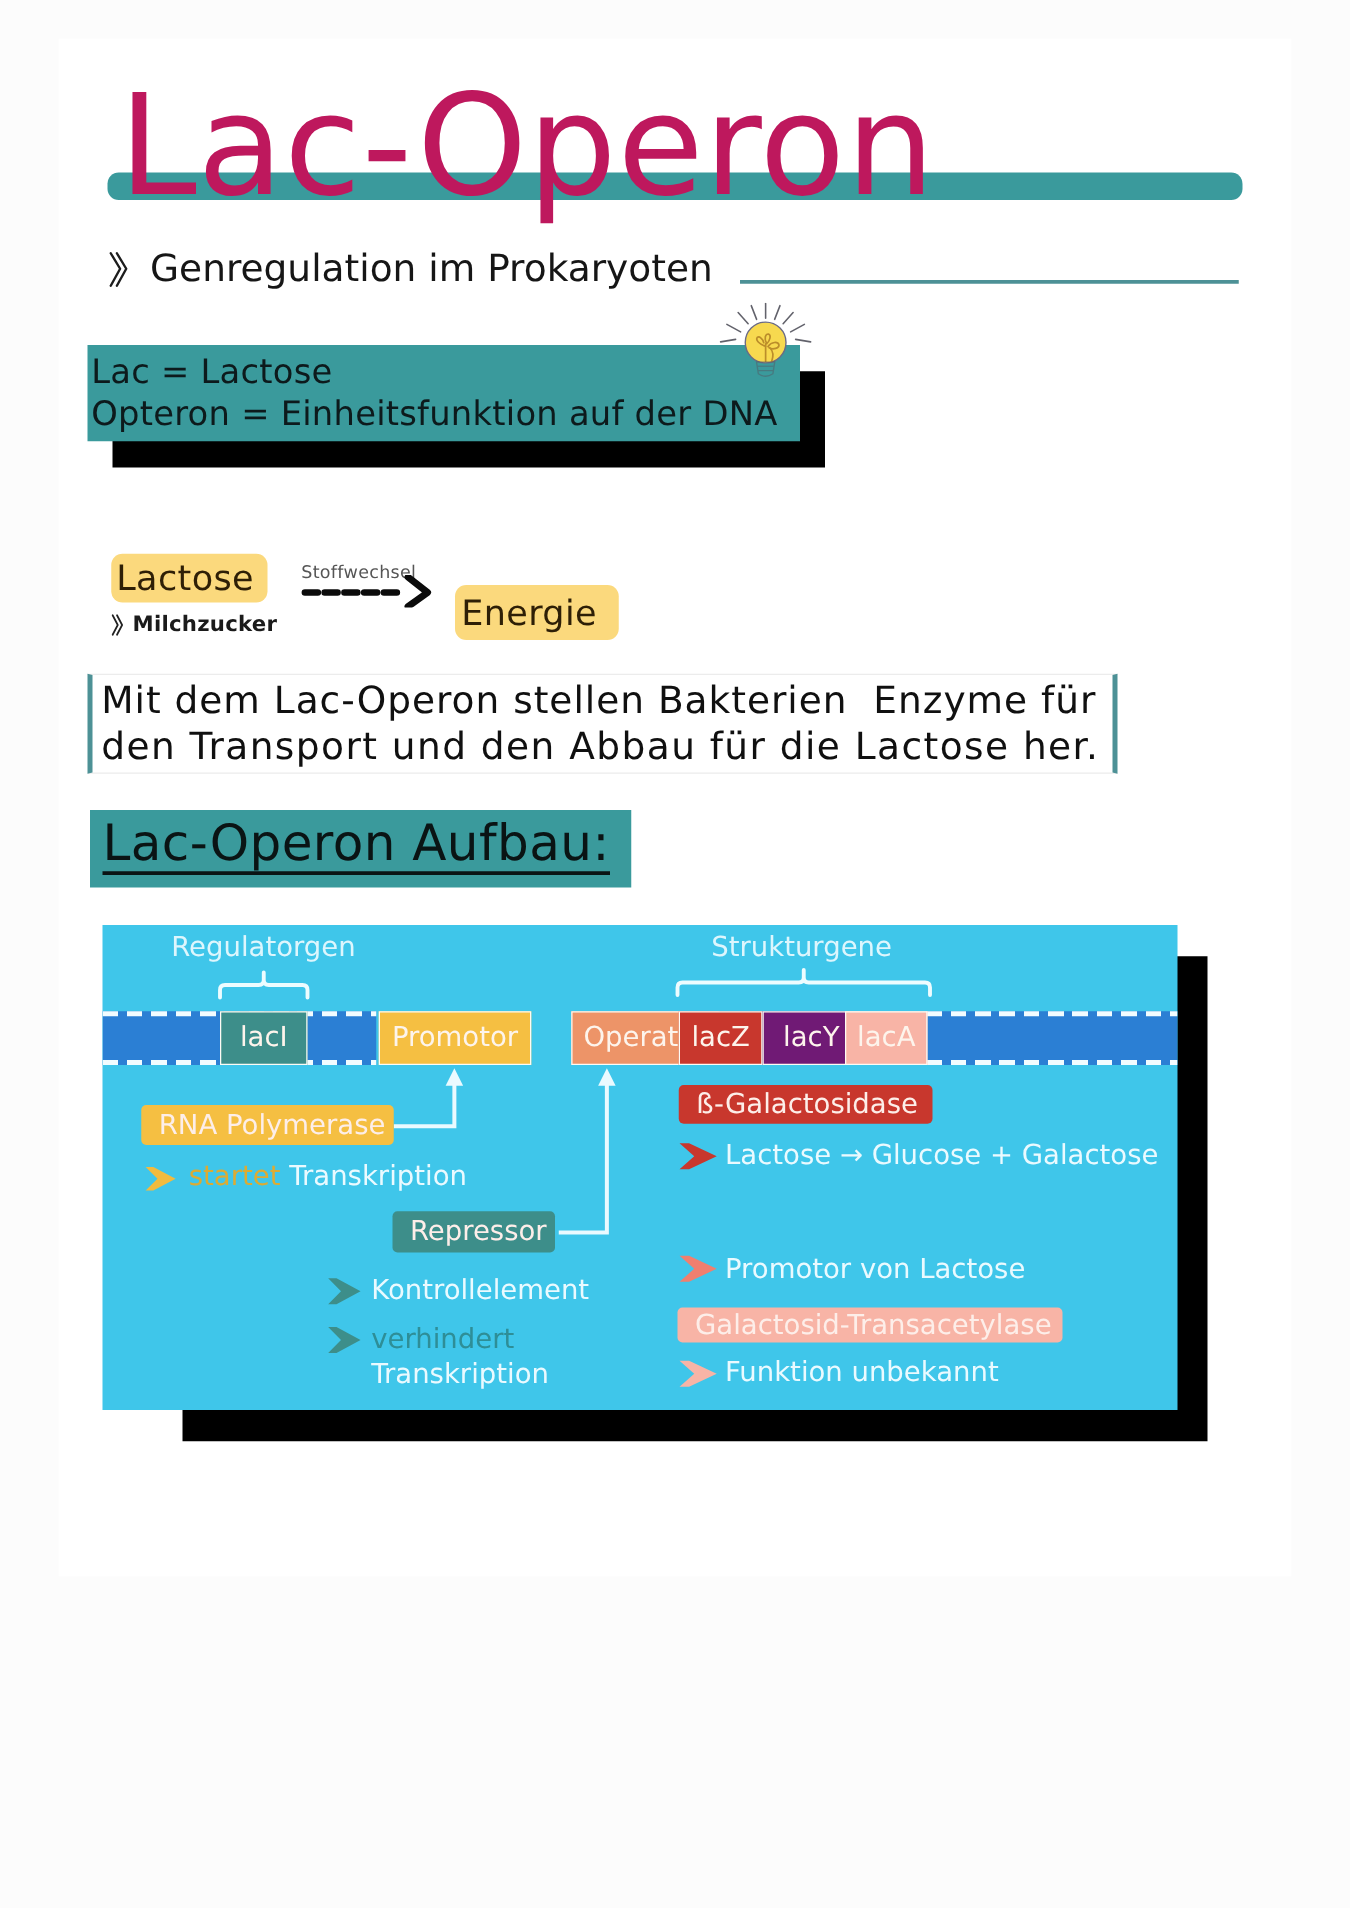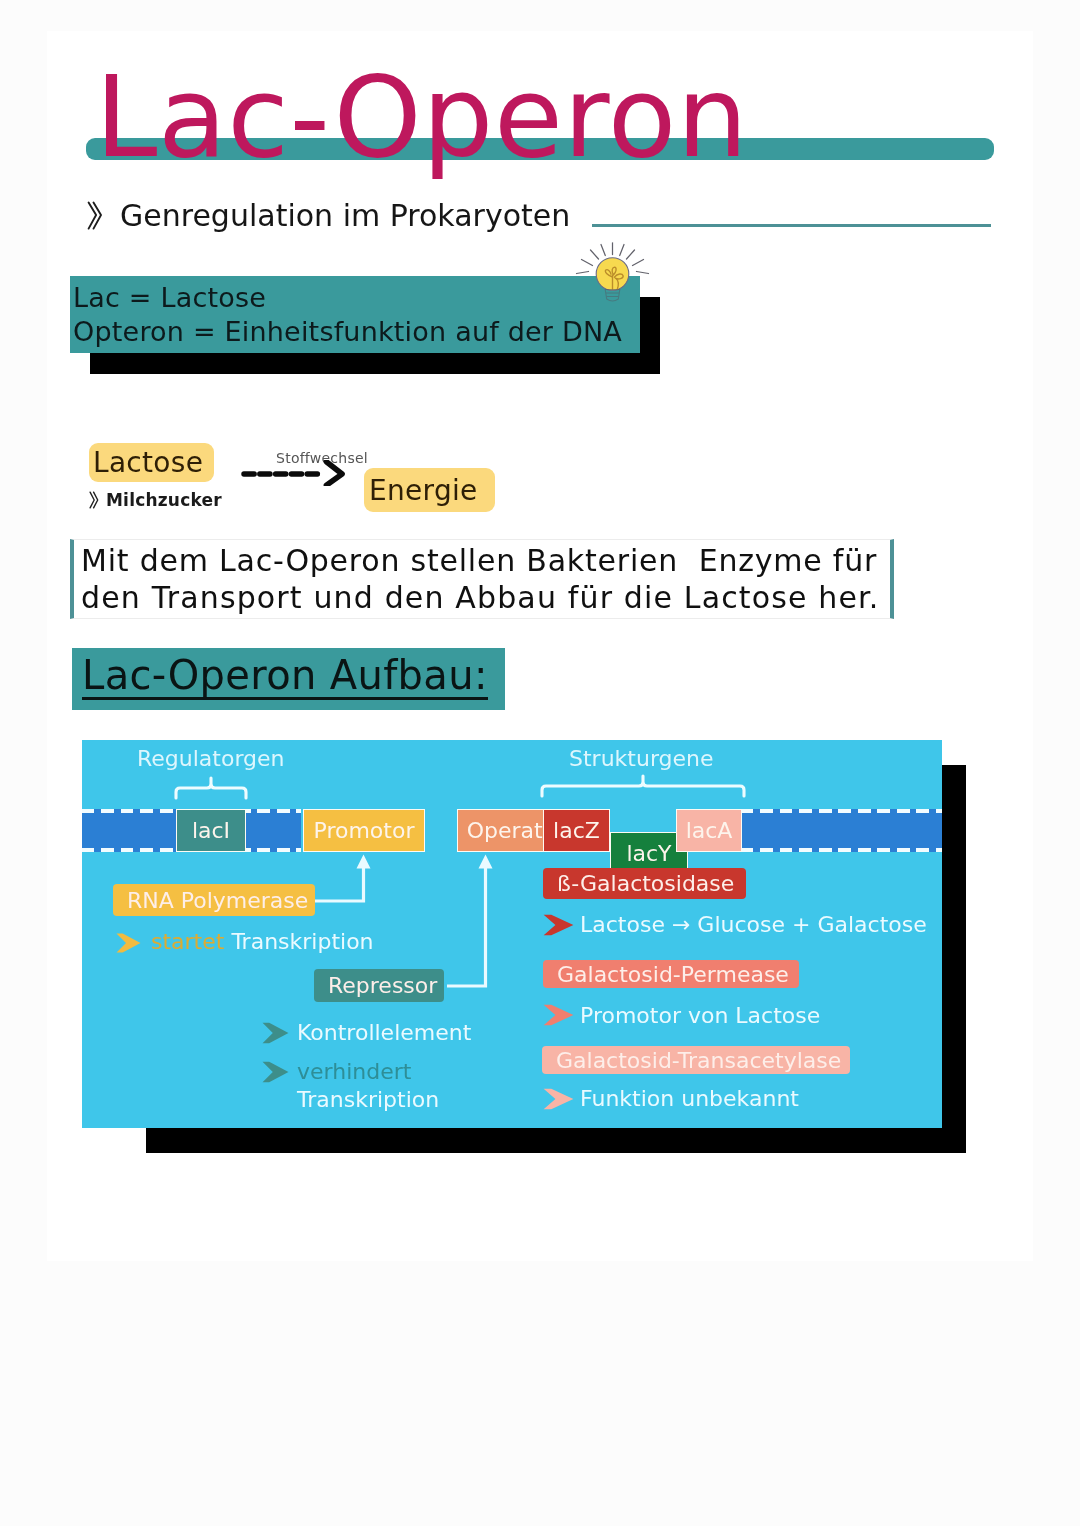--- a/index.html
+++ b/index.html
@@ -22,21 +22,21 @@
   #def-line1{left:73px;top:281px;font-size:27px;line-height:34px;color:#0d1a1c;letter-spacing:0.2px;white-space:nowrap;}
   #def-line2{left:73px;top:315px;font-size:27px;line-height:34px;color:#0d1a1c;letter-spacing:0.2px;white-space:nowrap;}
 
   
   #bulb{left:575px;top:242px;width:76px;height:68px;}
 
   
   .ybox{background:#fbd97d;border-radius:9px;color:#2e1f06;font-size:28px;display:flex;align-items:center;letter-spacing:0.3px;box-sizing:border-box;}
   #lactose-box{left:89px;top:443px;width:125px;height:39px;padding-left:4px;}
   #energie-box{left:364px;top:468px;width:131px;height:44px;padding-left:5px;}
-  #stoffwechsel{left:241px;top:450px;font-size:14px;color:#555;white-space:nowrap;letter-spacing:0.25px;margin-left:35px;}
+  #stoffwechsel{left:241px;top:450px;font-size:14px;color:#555;white-space:nowrap;letter-spacing:0.25px;}
   #arrow-dash{left:240px;top:460px;width:108px;height:26px;}
   #milch-chev{left:89px;top:491px;width:10px;height:18px;}
   #milch-text{left:106px;top:490px;font-size:17px;color:#1b1b1b;white-space:nowrap;letter-spacing:0.2px;font-weight:bold;}
 
   
   #stmt-box{left:70px;top:539px;width:824px;height:80px;border-left:4px solid #4d9196;border-right:4px solid #4d9196;border-top:1px solid #ececec;border-bottom:1px solid #ececec;box-sizing:border-box;background:#fff;}
   #stmt-l1{left:81px;top:544px;font-size:30px;line-height:33px;color:#101010;letter-spacing:0.78px;white-space:pre;}
   #stmt-l2{left:81px;top:581px;font-size:30px;line-height:33px;color:#101010;letter-spacing:1.15px;white-space:pre;}
 
   
@@ -141,21 +141,21 @@
     <path d="M2 22 L2 16 Q2 12 6 12 L99 12 Q103 12 103 8 L103 2 L103 8 Q103 12 107 12 L200 12 Q204 12 204 16 L204 22" fill="none" stroke="#edfcff" stroke-width="3.1" stroke-linecap="round" stroke-linejoin="round"></path>
   </svg>
 
   <div class="dg dnaseg" style="left:0px;top:69px;width:219px;"></div>
   <div class="dg dnaseg" style="left:659px;top:69px;width:201px;"></div>
 
   <div class="dg gene" style="left:94px;width:70px;background:#3d8e8a;">lacI</div>
   <div class="dg gene" style="left:221px;width:122px;background:#f5bf42;">Promotor</div>
   <div class="dg gene" style="left:343px;width:118px;background:#ed9468;margin-left:32px;">Operator</div>
   <div class="dg gene" style="left:461px;width:67px;background:#c8372d;">lacZ</div>
-  <div class="dg gene" style="left:528px;width:78px;background:#15803d;margin-top:23px;">lacY</div>
+  <div class="dg gene" style="left:528px;width:78px;background:#701a75;">lacY</div>
   <div class="dg gene" style="left:594px;width:66px;background:#f8b4a6;">lacA</div>
 
   <svg class="dg" style="left:225px;top:110px;width:270px;height:160px;" viewBox="0 0 270 160">
     <path d="M8 51 L56.5 51 L56.5 17" fill="none" stroke="#eafaff" stroke-width="3.2" stroke-linejoin="miter"></path>
     <path d="M49.5 18.5 L56.5 4.5 L63.5 18.5 Z" fill="#eafaff"></path>
     <path d="M140 136 L178.5 136 L178.5 17" fill="none" stroke="#eafaff" stroke-width="3.2" stroke-linejoin="miter"></path>
     <path d="M171.5 18.5 L178.5 4.5 L185.5 18.5 Z" fill="#eafaff"></path>
   </svg>
 
   <div class="dg chip" style="left:31px;top:144px;width:202px;height:32px;background:#f5bf42;">RNA Polymerase</div>
@@ -174,21 +174,20 @@
   </svg>
   <div class="dg bullettext" style="left:215px;top:319px;color:#2e8e97;">verhindert</div>
   <div class="dg bullettext" style="left:215px;top:347px;">Transkription</div>
 
   <div class="dg chip" style="left:461px;top:128px;width:203px;height:31px;background:#c8372d;">ß-Galactosidase</div>
   <svg class="dg bullet" style="left:461px;top:174px;width:31px;height:22px;" viewBox="0 0 30 28" preserveAspectRatio="none">
     <path d="M0.6 0.8 L8 0.8 L29.4 14 L8 27.2 L0.6 27.2 L12 14 Z" fill="#c8372d"></path>
   </svg>
   <div class="dg bullettext" style="left:498px;top:172px;">Lactose → Glucose + Galactose</div>
 
-  <div class="dg chip" style="left:461px;top:220px;width:256px;height:28px;background:#f07f6f;">Galactosid-Permease</div>
   <svg class="dg bullet" style="left:461px;top:264px;width:31px;height:22px;" viewBox="0 0 30 28" preserveAspectRatio="none">
     <path d="M0.6 0.8 L8 0.8 L29.4 14 L8 27.2 L0.6 27.2 L12 14 Z" fill="#f07f6f"></path>
   </svg>
   <div class="dg bullettext" style="left:498px;top:263px;">Promotor von Lactose</div>
 
   <div class="dg chip" style="left:460px;top:306px;width:308px;height:28px;background:#f8b4a6;">Galactosid-Transacetylase</div>
   <svg class="dg bullet" style="left:461px;top:348px;width:31px;height:22px;" viewBox="0 0 30 28" preserveAspectRatio="none">
     <path d="M0.6 0.8 L8 0.8 L29.4 14 L8 27.2 L0.6 27.2 L12 14 Z" fill="#f8b4a6"></path>
   </svg>
   <div class="dg bullettext" style="left:498px;top:346px;">Funktion unbekannt</div>

